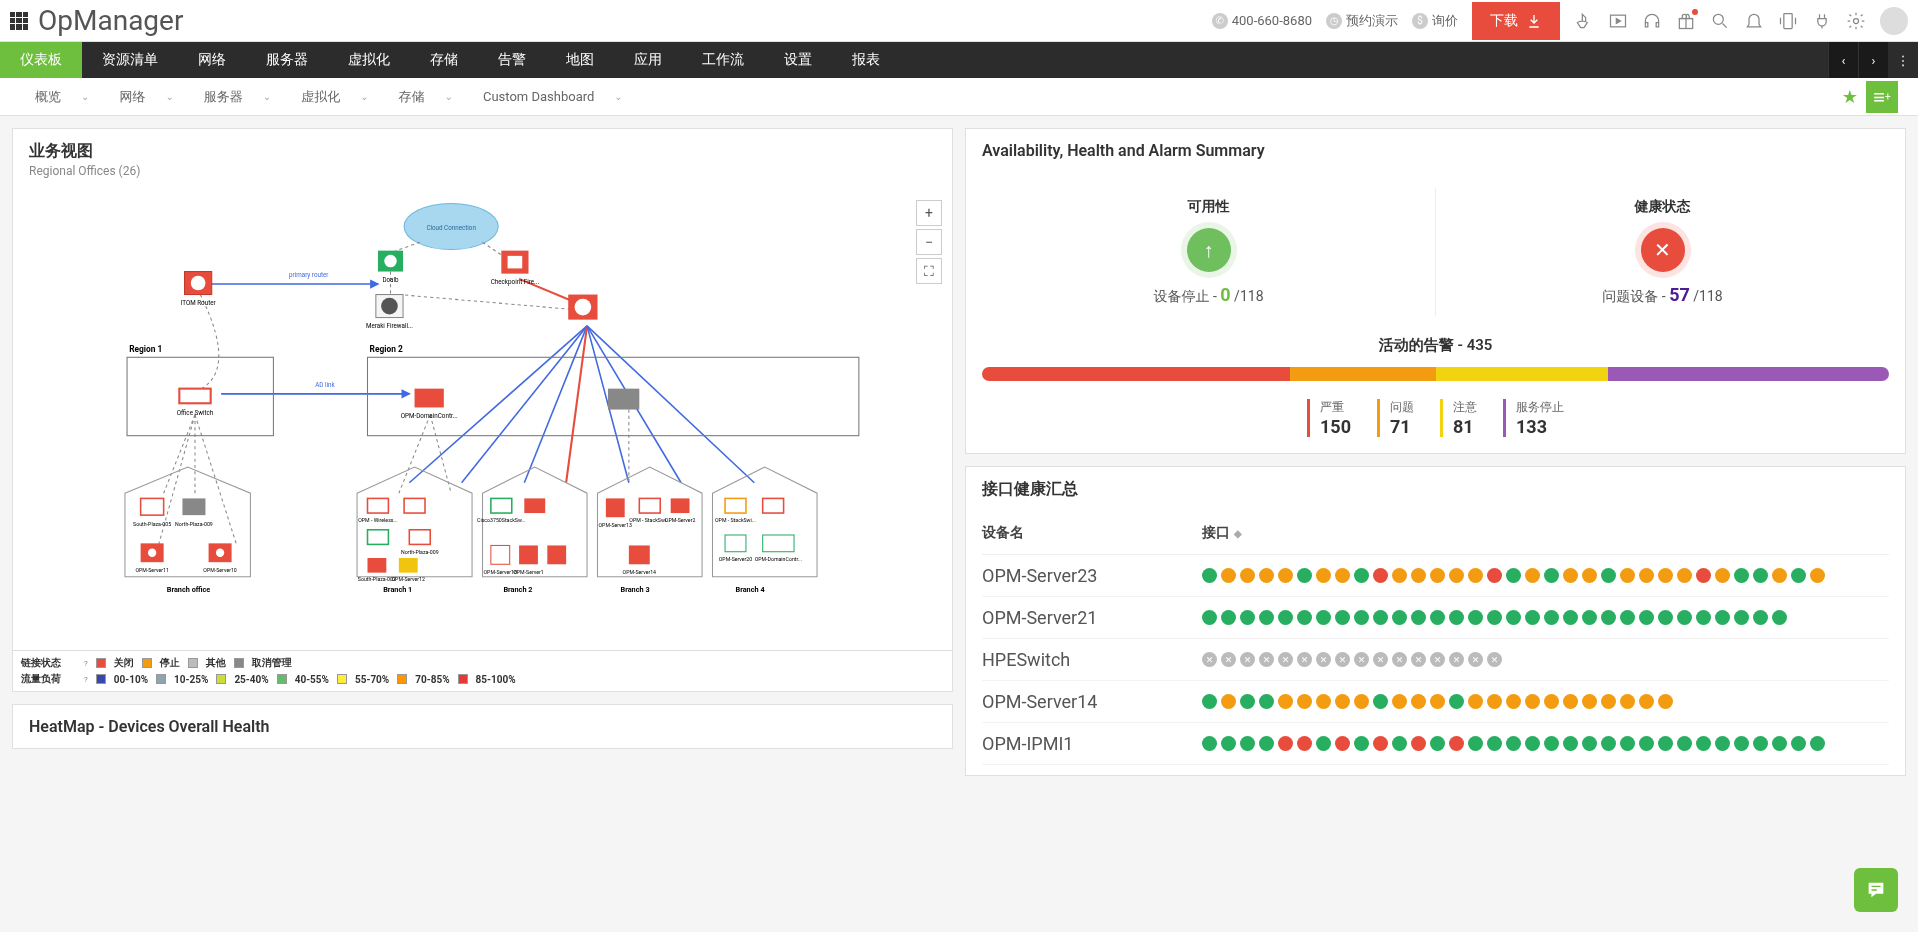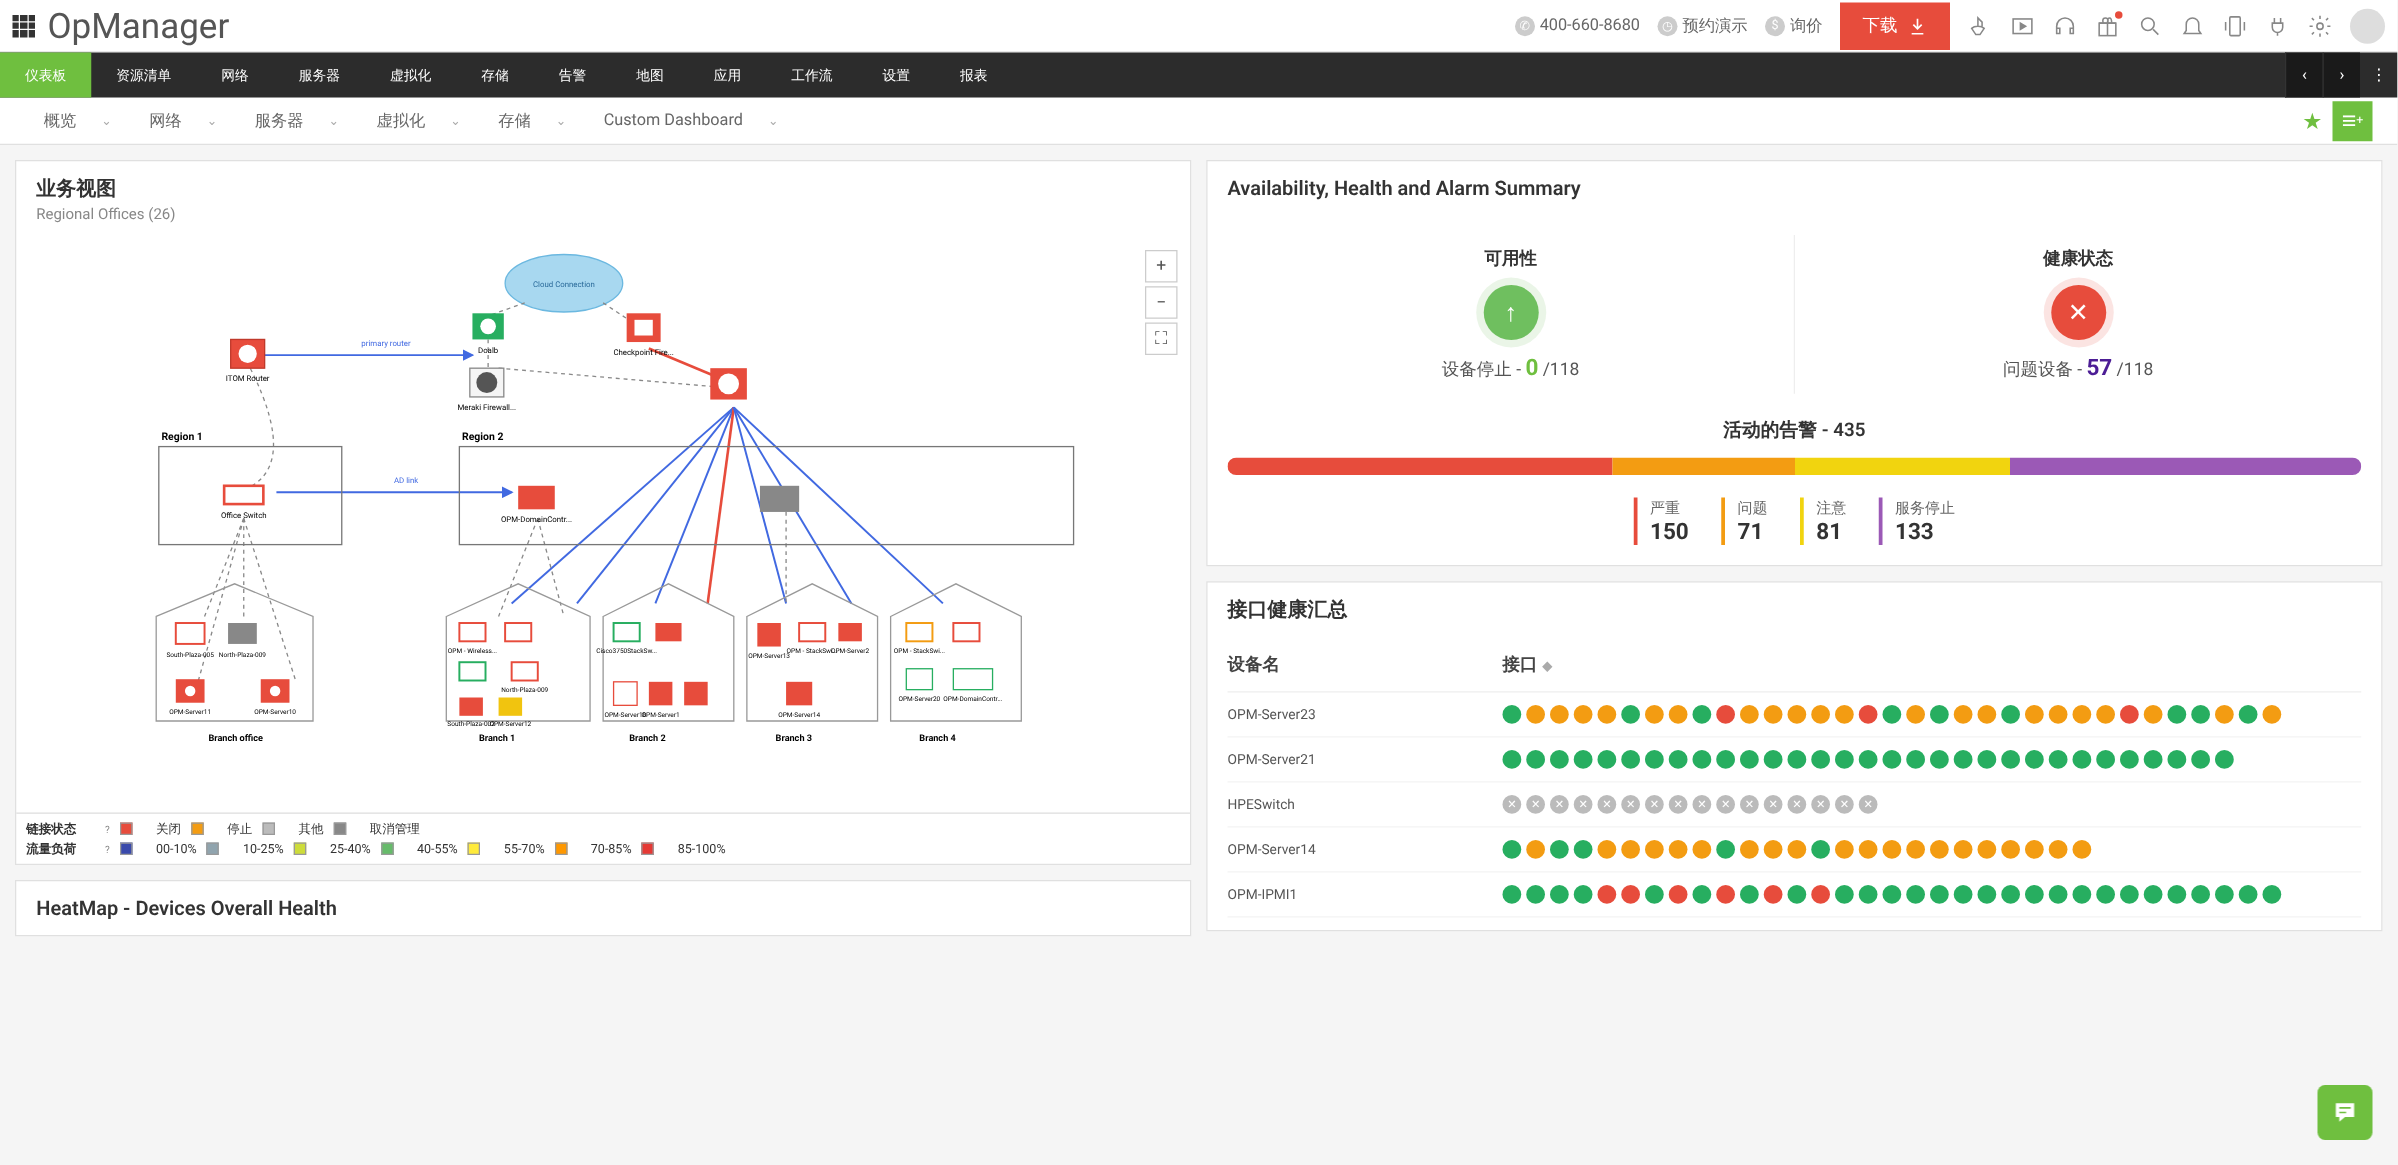--- a/index.html
+++ b/index.html
@@ -13,21 +13,21 @@
 .phone-ico { width:16px; height:16px; border-radius:50%; background:#ccc; display:flex; align-items:center; justify-content:center; font-size:10px; color:#fff; }
 .demo-link { display:flex; align-items:center; gap:4px; color:#666; cursor:pointer; }
 .btn-dl { background:#e74c3c; color:#fff; padding:10px 18px; display:flex; align-items:center; gap:8px; font-size:14px; cursor:pointer; }
 .top-ico { width:20px; height:20px; color:#888; cursor:pointer; display:flex; align-items:center; justify-content:center; }
 .top-ico svg { width:100%; height:100%; }
 .gift-dot { position:relative; }
 .gift-dot::after { content:''; position:absolute; top:-2px; right:-2px; width:6px; height:6px; background:#e74c3c; border-radius:50%; }
 .avatar { width:28px; height:28px; border-radius:50%; background:#ddd; }
 
 .mainnav { background:#2c2c2c; height:36px; display:flex; align-items:center; position:relative; }
-.mainnav-item { padding:0 20px; height:100%; display:flex; align-items:center; color:#fff; font-size:11px; cursor:pointer; }
+.mainnav-item { padding:0 20px; height:100%; display:flex; align-items:center; color:#fff; font-size:14px; cursor:pointer; }
 .mainnav-item.active { background:#6fbf3f; }
 .nav-arrows { margin-left:auto; display:flex; height:100%; }
 .nav-arrow { width:30px; height:100%; background:#1a1a1a; color:#fff; display:flex; align-items:center; justify-content:center; cursor:pointer; border-left:1px solid #333; }
 .nav-dots { width:30px; height:100%; display:flex; align-items:center; justify-content:center; color:#fff; cursor:pointer; }
 
 .subnav { background:#fff; height:38px; display:flex; padding:0 20px; border-bottom:1px solid #e0e0e0; }
 .subnav-item { display:flex; align-items:center; gap:20px; padding:0 15px; color:#666; cursor:pointer; font-size:13px; }
 .chev { font-size:10px; color:#aaa; }
 .sub-right { margin-left:auto; display:flex; align-items:center; gap:8px; }
 .star { color:#6fbf3f; font-size:18px; cursor:pointer; }
@@ -39,21 +39,21 @@
 .right-col { flex:1; display:flex; flex-direction:column; gap:12px; }
 .panel-head { padding:12px 16px; font-size:16px; font-weight:600; color:#333; }
 .panel-sub { font-size:12px; color:#888; font-weight:400; margin-top:2px; }
 .topo { position:relative; height:460px; overflow:hidden; }
 .topo-ctrl { position:absolute; right:10px; top:10px; display:flex; flex-direction:column; gap:3px; z-index:10; }
 .topo-ctrl button { width:26px; height:26px; background:#fff; border:1px solid #ccc; cursor:pointer; font-size:14px; color:#555; }
 .topo-svg { width:100%; height:100%; }
 .legend { border-top:1px solid #ddd; padding:4px 8px; font-size:10px; }
 .legend-row { display:flex; align-items:center; gap:8px; padding:1px 0; flex-wrap:wrap; }
 .leg-lbl { font-weight:600; width:55px; }
-.leg-item { display:flex; align-items:center; gap:19px; }
+.leg-item { display:flex; align-items:center; gap:8px;font-weight:bold; }
 .leg-sw { width:10px; height:10px; border:1px solid #999; }
 
 .summary { padding:16px; }
 .sum-top { display:flex; }
 .sum-col { flex:1; text-align:center; padding:10px 0; }
 .sum-col + .sum-col { border-left:1px solid #eee; }
 .sum-title { font-size:14px; font-weight:600; margin-bottom:12px; }
 .sum-ico { width:44px; height:44px; border-radius:50%; display:inline-flex; align-items:center; justify-content:center; font-size:20px; color:#fff; margin-bottom:12px; }
 .sum-ico.green { background:#6fbf5f; box-shadow:0 0 0 6px rgba(111,191,95,.15); }
 .sum-ico.red { background:#e74c3c; box-shadow:0 0 0 6px rgba(231,76,60,.15); }
@@ -72,21 +72,21 @@
 .a-item.red { border-color:#e74c3c; }
 .a-item.org { border-color:#f39c12; }
 .a-item.yel { border-color:#f1d40f; }
 .a-item.pur { border-color:#9b59b6; }
 .a-lbl { font-size:12px; color:#666; }
 .a-val { font-size:18px; font-weight:700; color:#333; }
 
 .iface-table { padding:0 16px 10px; }
 .iface-head { display:flex; padding:12px 0; font-size:14px; font-weight:600; color:#444; border-bottom:1px solid #eee; }
 .iface-head .c1 { width:220px; }
-.iface-row { display:flex; align-items:center; padding:10px 0; border-bottom:1px solid #f3f3f3; font-size:11px; }
+.iface-row { display:flex; align-items:center; padding:10px 0; border-bottom:1px solid #f3f3f3; font-size:18px; }
 .iface-row .c1 { width:220px; color:#555; }
 .iface-dots { display:flex; flex-wrap:wrap; gap:4px; }
 .dot { width:15px; height:15px; border-radius:50%; }
 .dot.g { background:#27ae60; } .dot.o { background:#f39c12; } .dot.r { background:#e74c3c; } .dot.x { background:#bbb; position:relative; }
 .dot.x::after { content:'✕'; position:absolute; inset:0; display:flex; align-items:center; justify-content:center; color:#fff; font-size:9px; }
 .sort { font-size:10px; color:#aaa; margin-left:4px; }
 
 .float-btn { position:fixed; bottom:20px; right:20px; width:44px; height:44px; border-radius:6px; background:#6fbf3f; display:flex; align-items:center; justify-content:center; cursor:pointer; }
 .float-btn svg { width:22px; height:22px; fill:#fff; }
 </style>

